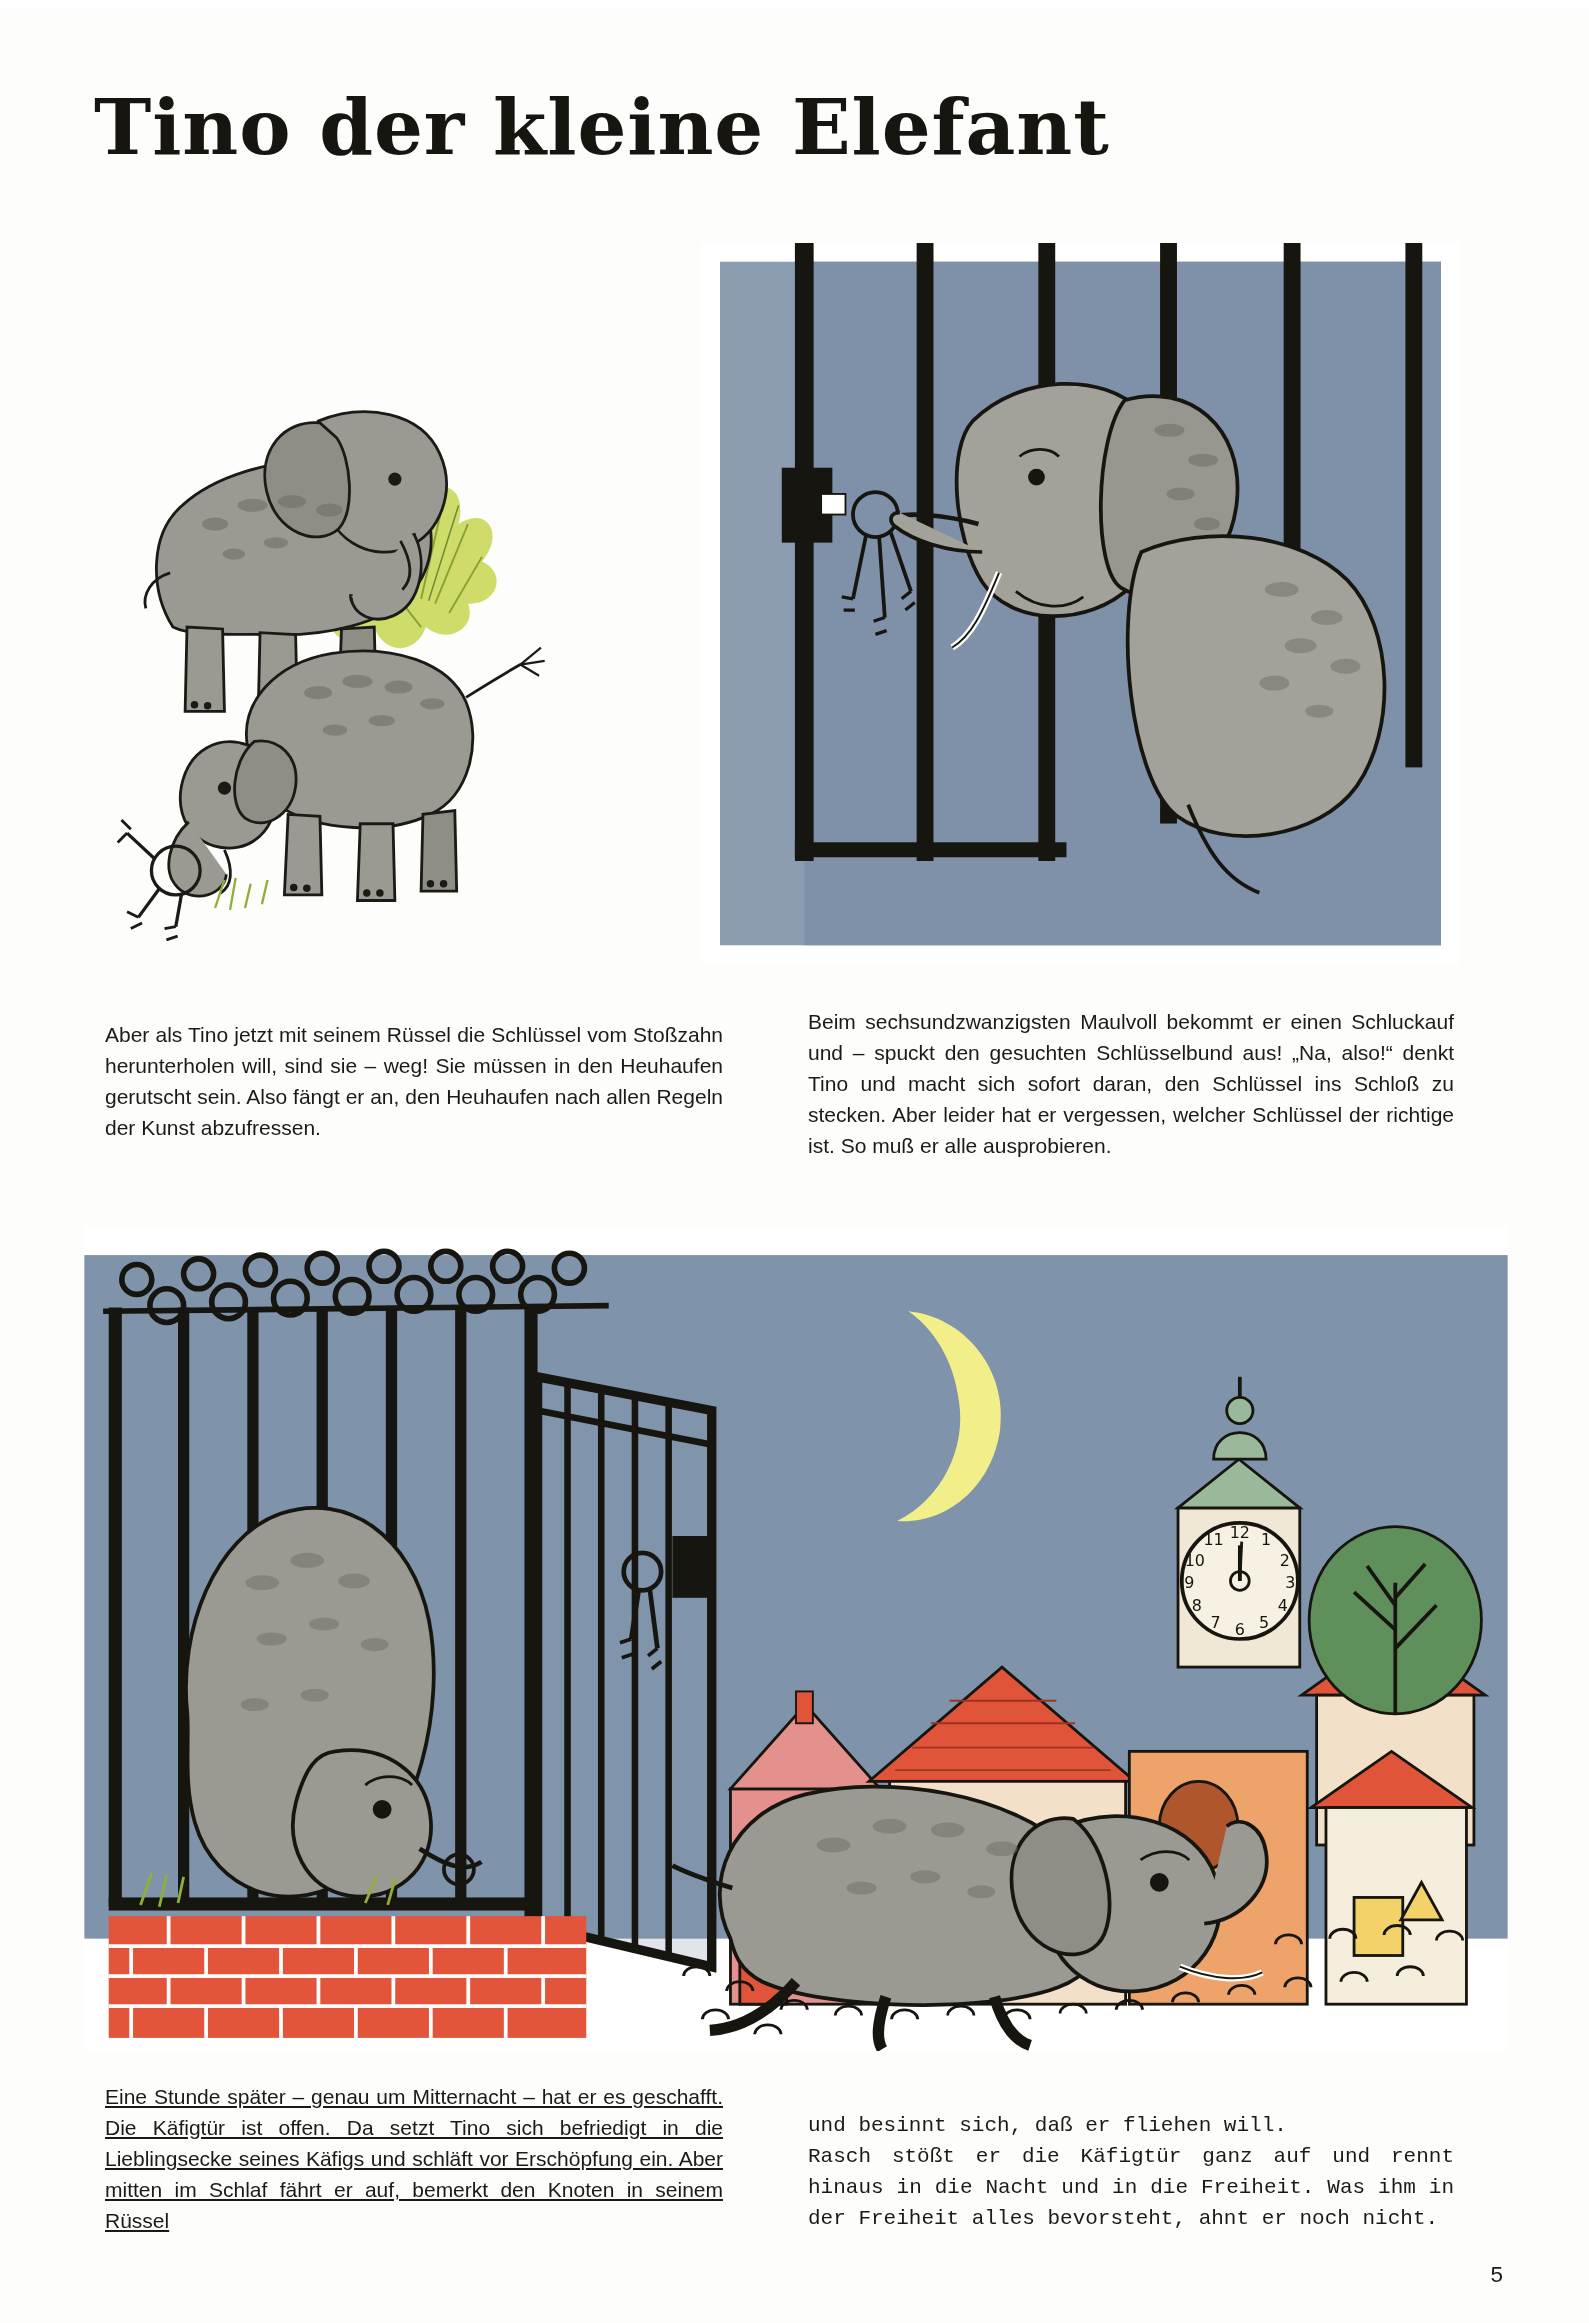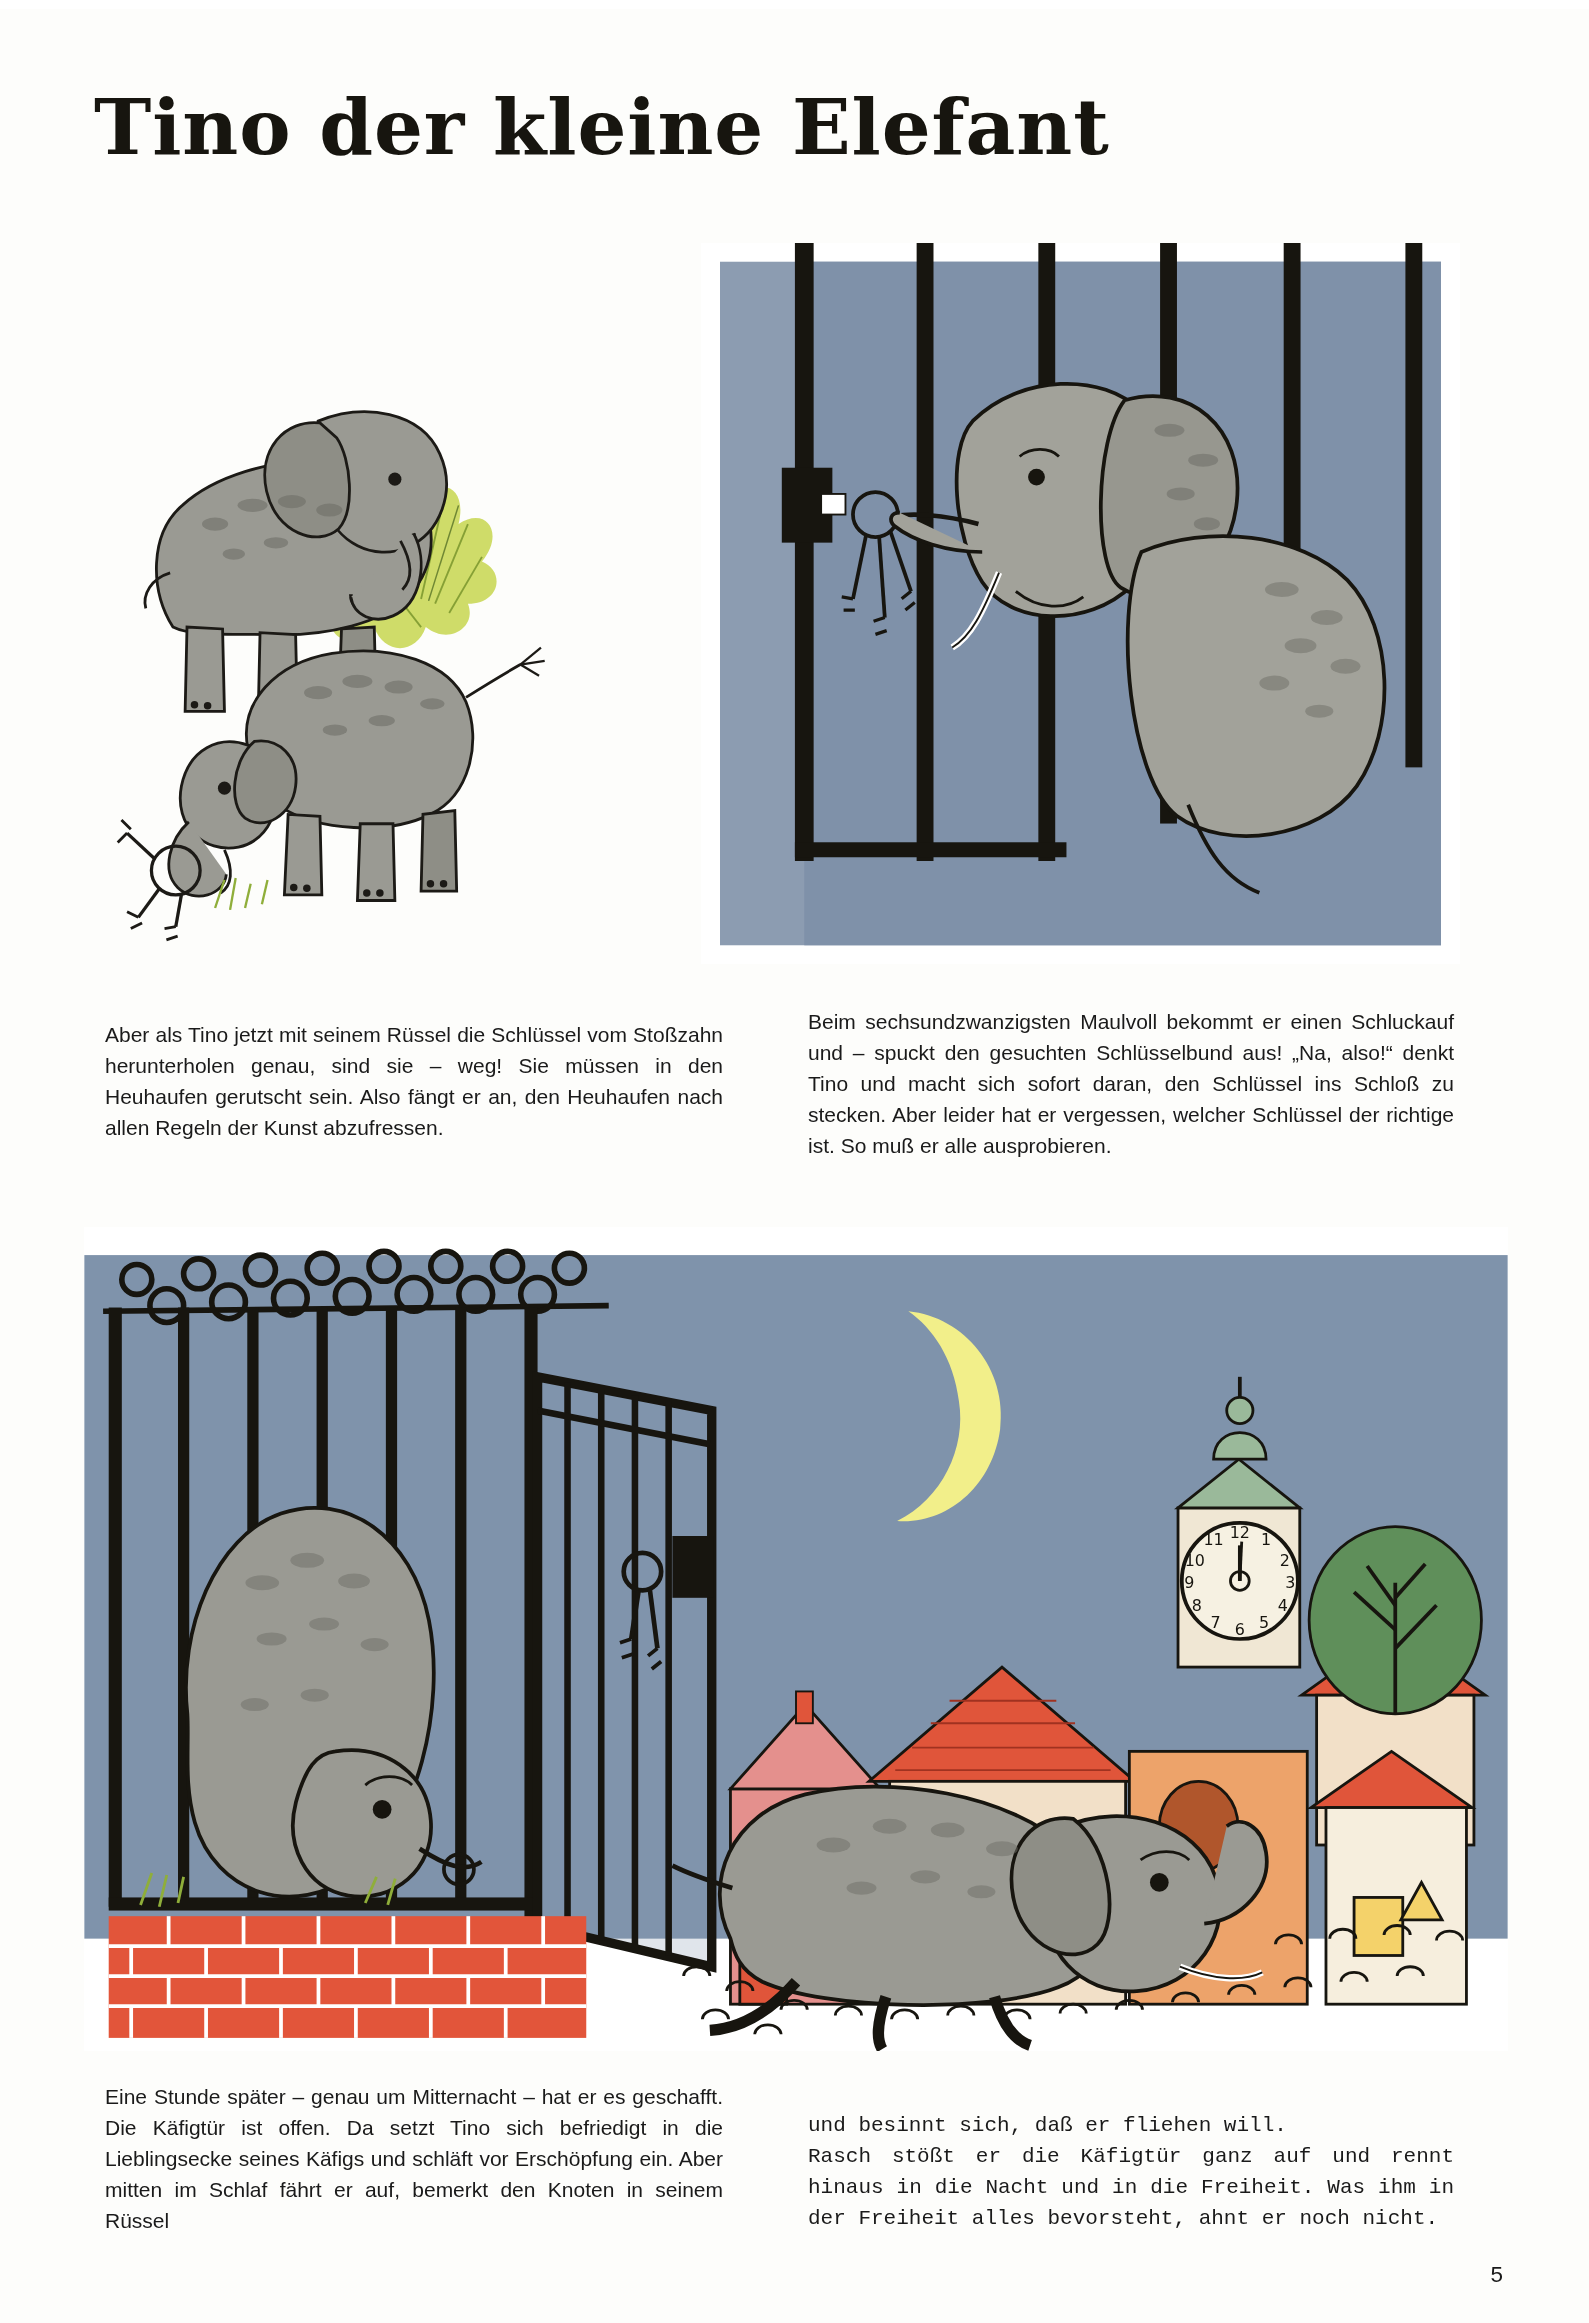--- a/index.html
+++ b/index.html
@@ -75,21 +75,21 @@
     font-family: "Liberation Sans", sans-serif;
     font-size: 21px;
     line-height: 31px;
     color: #1a1a1a;
     text-align: justify;
     text-justify: inter-word;
     white-space: pre-line;
   }
   #text-col-1 { left: 105px;  top: 1010px; width: 618px; }
   #text-col-2 { left: 808px;  top: 997px; width: 646px; }
-  #text-col-3 { left: 105px;  top: 2072px; width: 618px; }
+  #text-col-3 { left: 105px;  top: 2072px; width: 618px; text-decoration: underline; }
   #text-col-4 { left: 808px;  top: 2101px; width: 646px; font-family: Liberation Mono, monospace; }
 
   .page-number {
     position: absolute;
     right: 86px;
     bottom: 45px;
     font-size: 22.5px;
     color: #1a1a1a;
     font-family: "Liberation Sans", sans-serif;
   }
@@ -298,21 +298,21 @@
           <ellipse cx="640" cy="430" rx="17" ry="8"></ellipse>
             <ellipse cx="688" cy="452" rx="16" ry="8"></ellipse>
           <ellipse cx="612" cy="470" rx="16" ry="8"></ellipse>
             <ellipse cx="660" cy="500" rx="15" ry="7"></ellipse>
         </g>
         <path d="M520 600 C 540 650, 560 680, 596 694" fill="none" stroke="#17150f" stroke-width="4"></path>
       </g>
     </svg>
   </div>
 
-  <div class="textcol" id="text-col-1">Aber als Tino jetzt mit seinem Rüssel die Schlüssel vom Stoßzahn herunterholen genau, sind sie – weg! Sie müssen in den Heuhaufen gerutscht sein. Also fängt er an, den Heuhaufen nach allen Regeln der Kunst abzufressen.</div>
+  <div class="textcol" id="text-col-1">Aber als Tino jetzt mit seinem Rüssel die Schlüssel vom Stoßzahn herunterholen will, sind sie – weg! Sie müssen in den Heuhaufen gerutscht sein. Also fängt er an, den Heuhaufen nach allen Regeln der Kunst abzufressen.</div>
   <div class="textcol" id="text-col-2">Beim sechsundzwanzigsten Maulvoll bekommt er einen Schluckauf und – spuckt den gesuchten Schlüsselbund aus! „Na, also!“ denkt Tino und macht sich sofort daran, den Schlüssel ins Schloß zu stecken. Aber leider hat er vergessen, welcher Schlüssel der richtige ist. So muß er alle ausprobieren.</div>
 
   <div class="panel" id="panel-bottom">
     <svg width="1424" height="824" viewBox="0 0 1520 880" xmlns="http://www.w3.org/2000/svg">
 
       <rect x="0" y="30" width="1520" height="730" fill="#7f93ab"></rect>
 
       <g>
         <path d="M880 90 C 940 96, 986 152, 978 216 C 970 276, 922 318, 868 314
                  C 916 290, 942 236, 934 186 C 928 140, 906 108, 880 90 Z" fill="#f2ef8a"></path>

